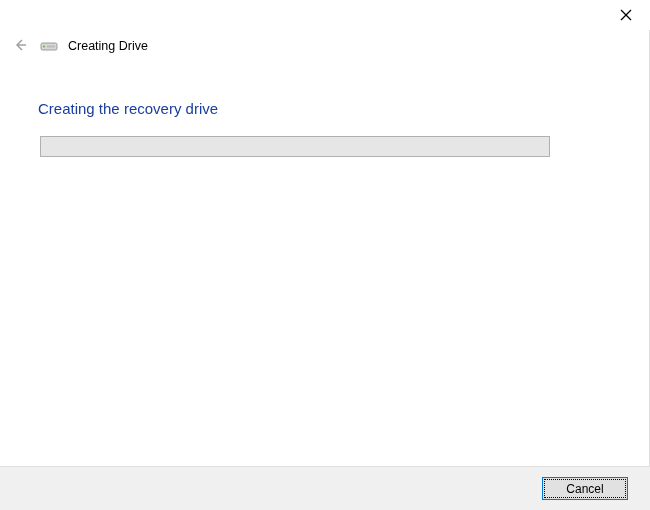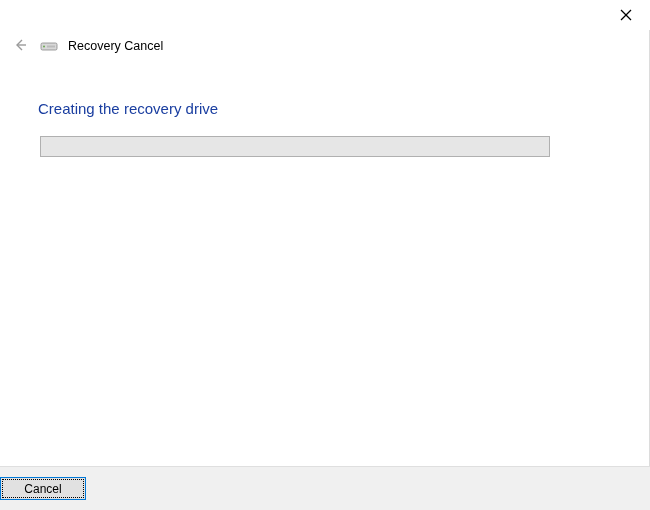--- a/index.html
+++ b/index.html
@@ -101,21 +101,21 @@
     }
     .footer {
       position: absolute;
       bottom: 0;
       left: 0;
       right: 0;
       height: 44px;
       background: #f0f0f0;
       border-top: 1px solid #dfdfdf;
       display: flex;
-      justify-content: flex-start;
+      justify-content: flex-end;
       align-items: center;
       padding-right: 22px;
     }
     .cancel-btn {
       min-width: 86px;
       height: 23px;
       background: #e1e1e1;
       border: 1px solid #0078d7;
       outline: 1px dotted #000;
       outline-offset: -3px;
@@ -149,21 +149,21 @@
       </svg>
     </span>
   </div>
   <div class="drive-icon">
     <svg viewBox="0 0 18 12">
       <rect x="1" y="3" width="16" height="7" rx="1.5" fill="#d8d8d8" stroke="#888" stroke-width="0.8"></rect>
       <circle cx="4" cy="6.5" r="1" fill="#6aa84f"></circle>
       <rect x="7" y="5.5" width="8" height="2" fill="#bbb"></rect>
     </svg>
   </div>
-  <div class="window-title">Recovery Cancel</div>
+  <div class="window-title">Creating Drive</div>
 </div>
 
 <div class="heading">Creating the recovery drive</div>
 
 <div class="progress-outer"></div>
 
 <div class="right-edge"></div>
 
 <div class="footer">
   <button class="cancel-btn">Cancel</button>

